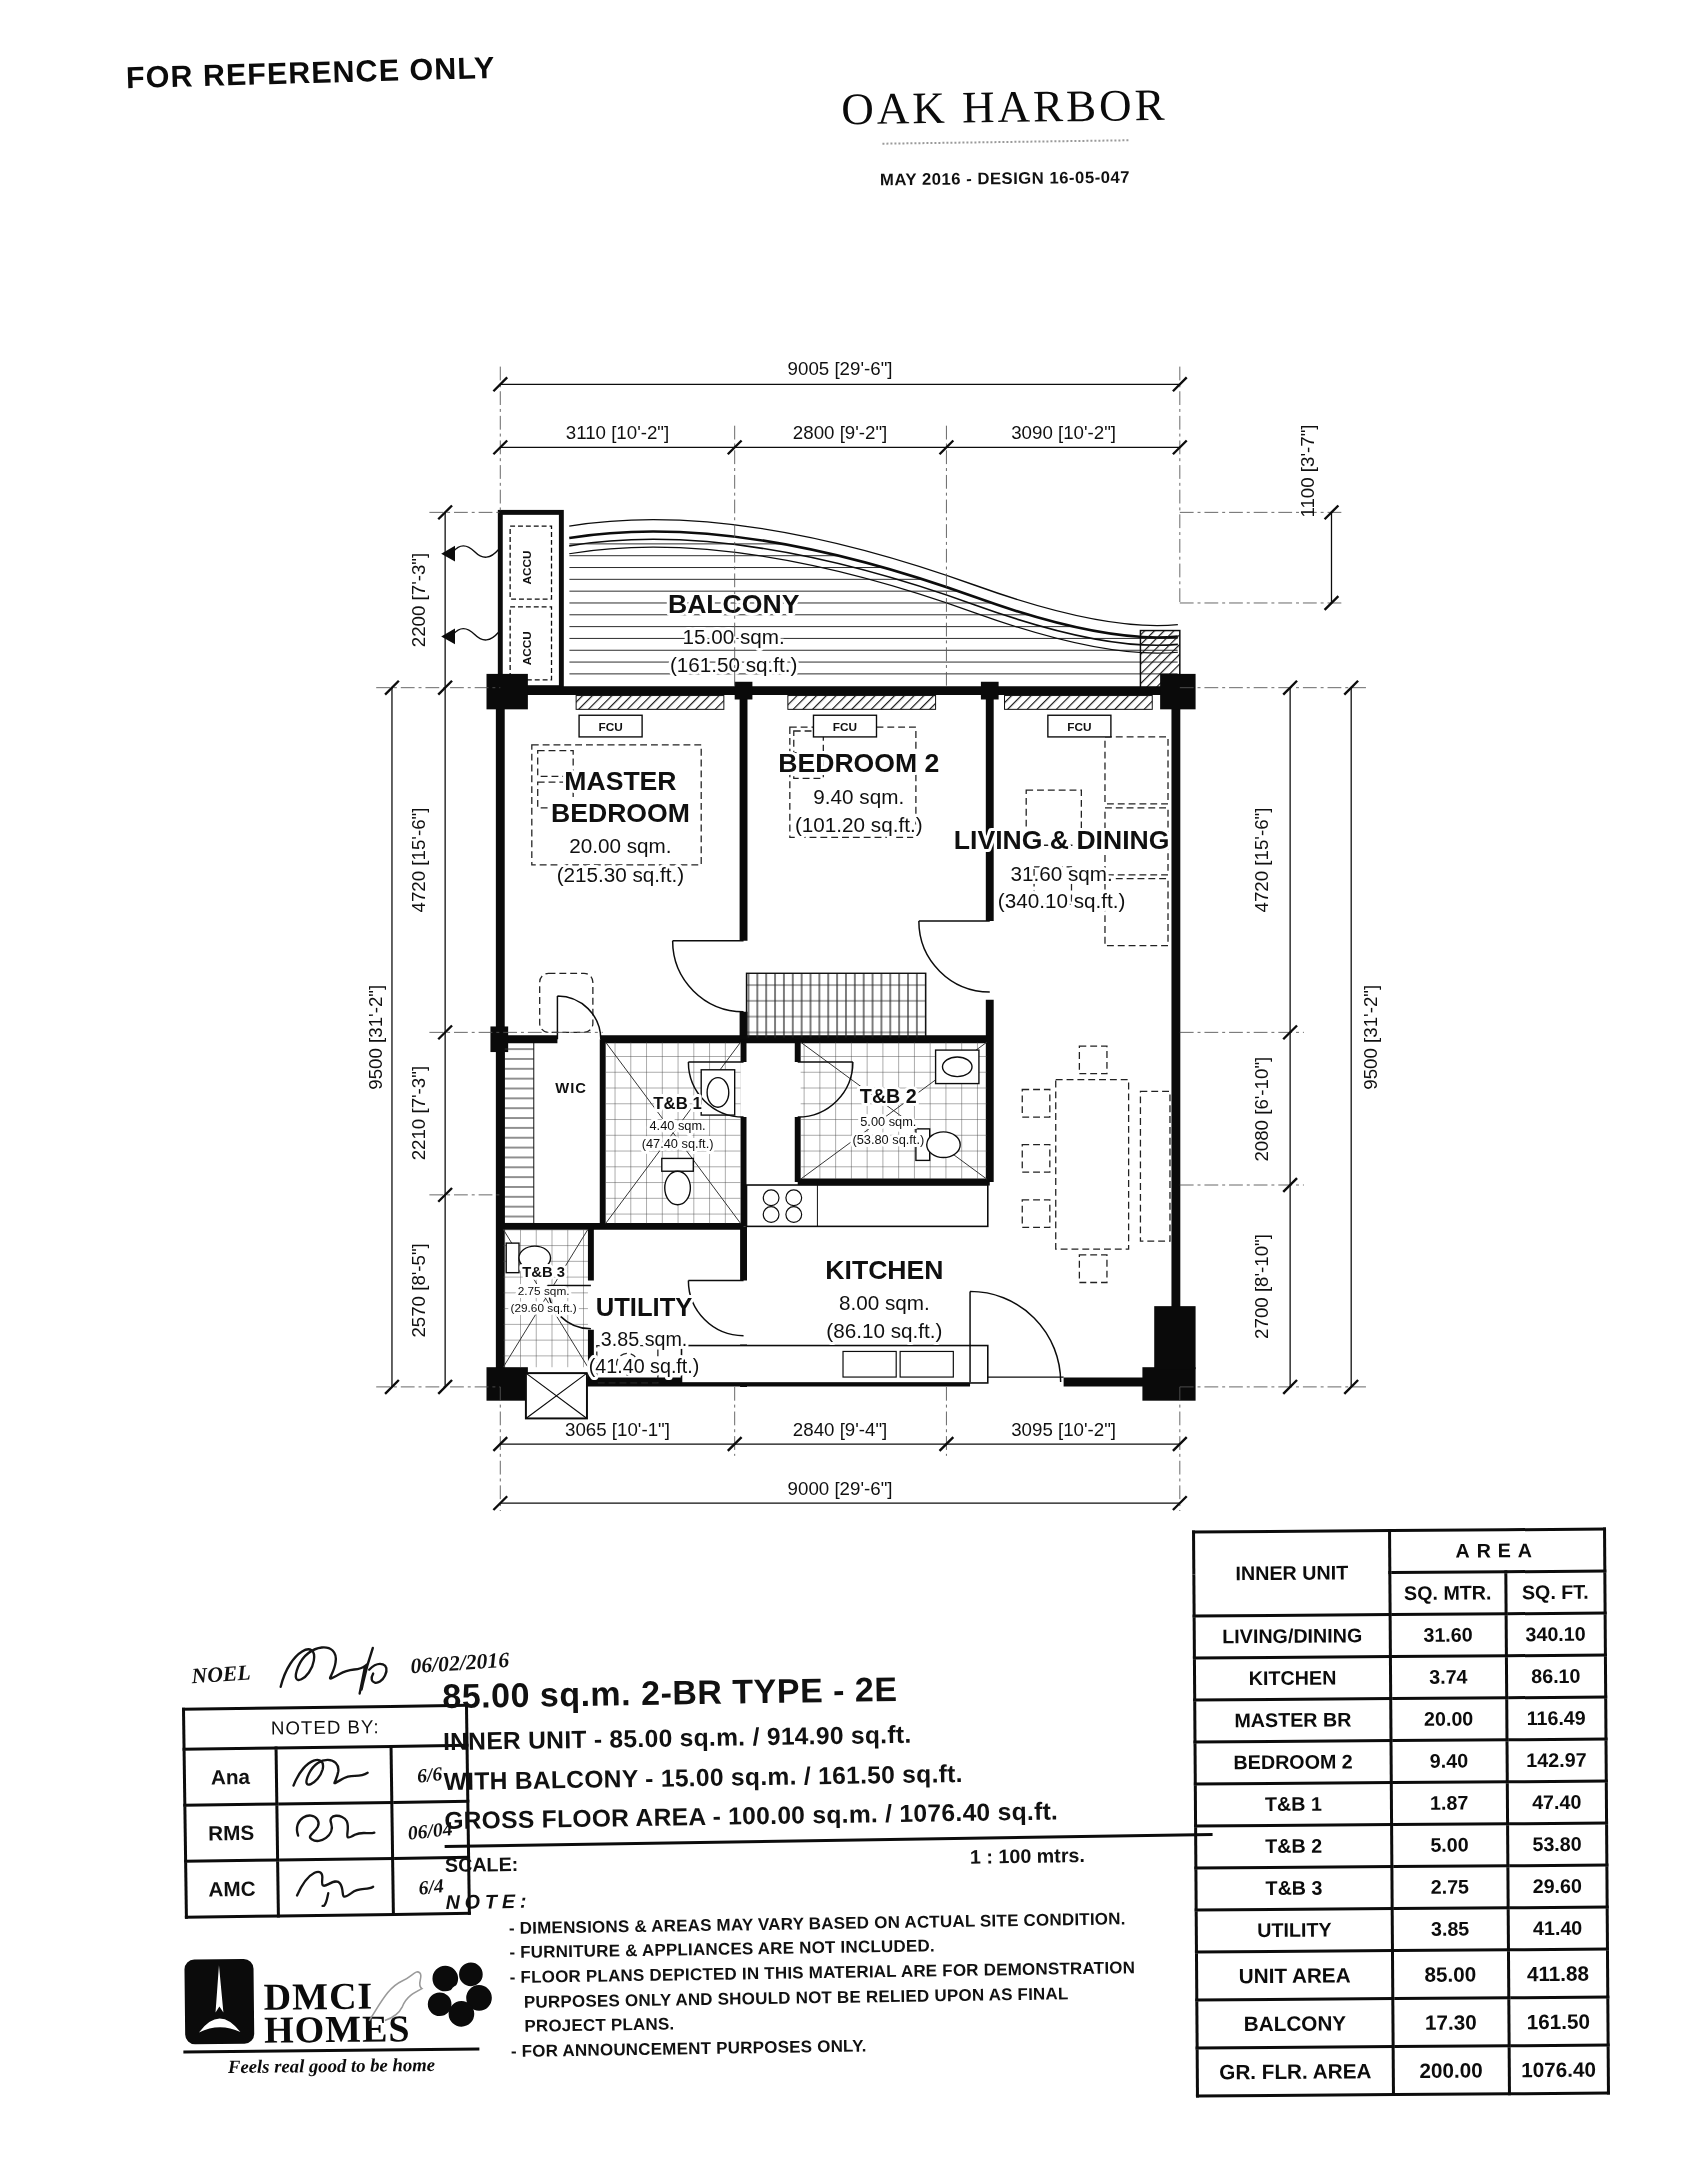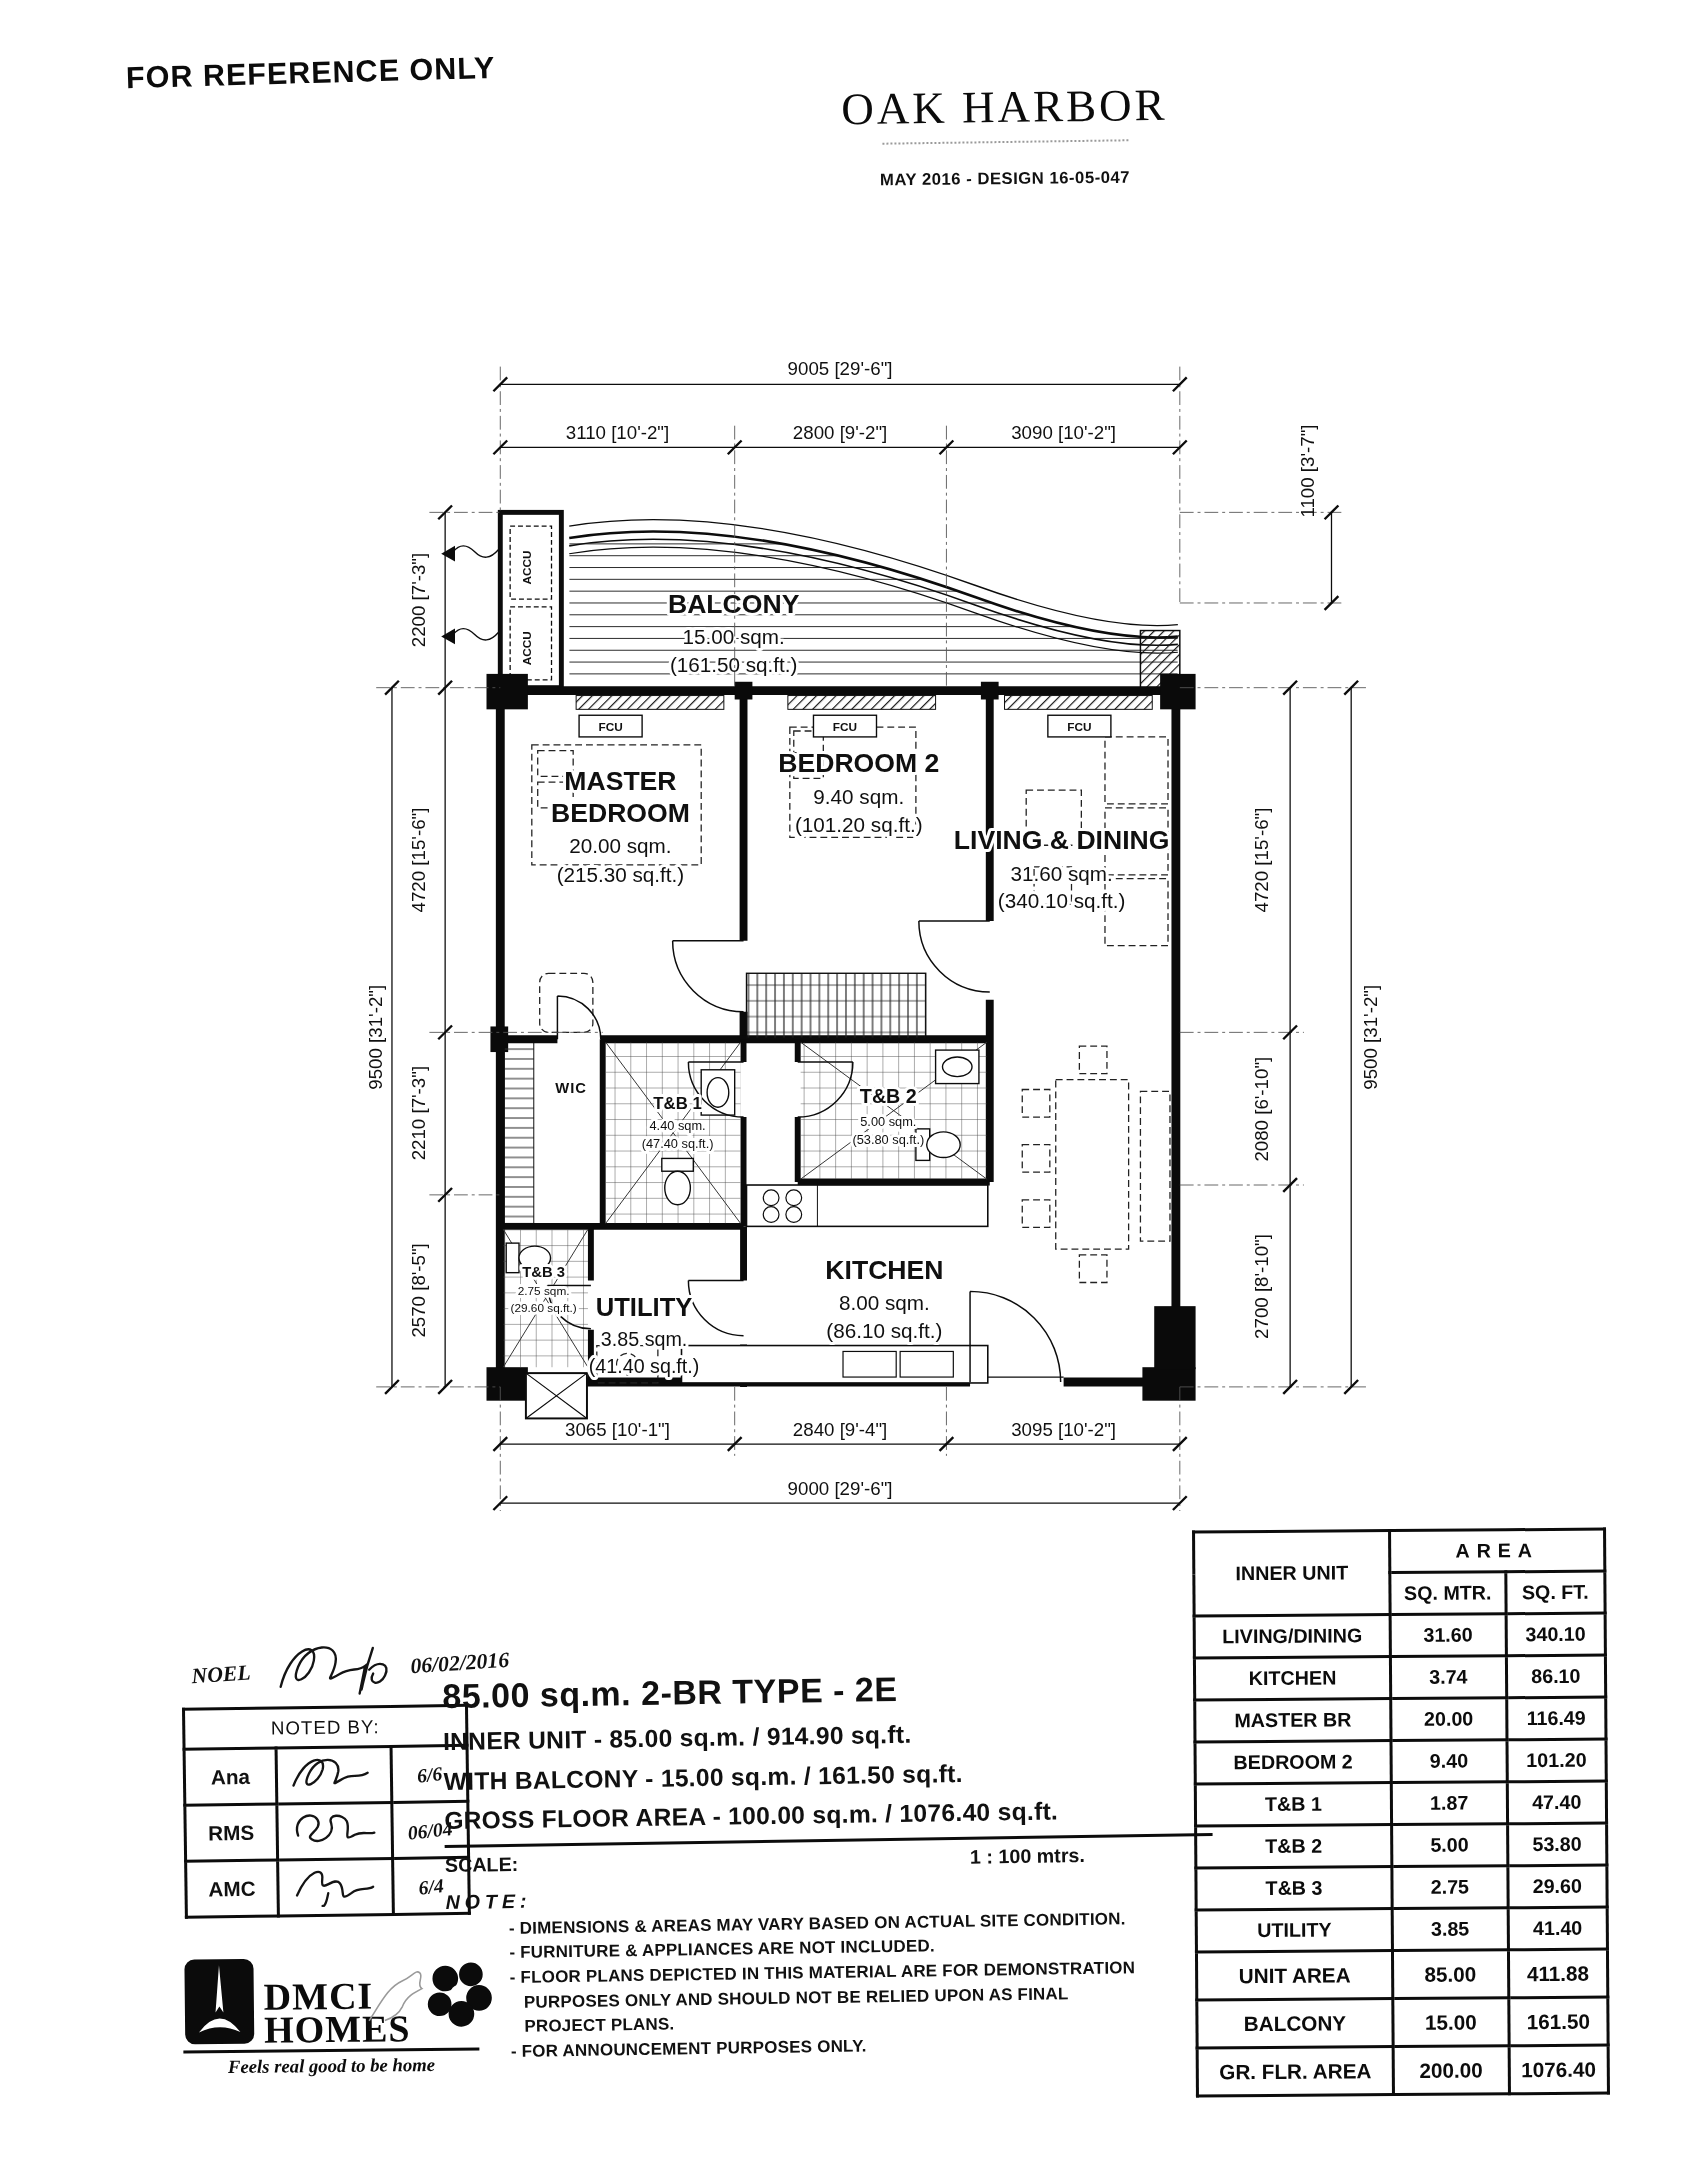--- a/index.html
+++ b/index.html
@@ -401,21 +401,21 @@
           <td>86.10</td>
         </tr>
     <tr>
           <td>MASTER BR</td>
           <td>20.00</td>
           <td>116.49</td>
         </tr>
     <tr>
           <td>BEDROOM 2</td>
           <td>9.40</td>
-          <td>101.20</td>
+          <td>142.97</td>
         </tr>
     <tr>
           <td>T&amp;B 1</td>
           <td>1.87</td>
           <td>47.40</td>
         </tr>
     <tr>
           <td>T&amp;B 2</td>
           <td>5.00</td>
           <td>53.80</td>
@@ -430,21 +430,21 @@
           <td>3.85</td>
           <td>41.40</td>
         </tr>
     <tr class="sum">
           <td>UNIT AREA</td>
           <td>85.00</td>
           <td>411.88</td>
         </tr>
     <tr class="sum">
           <td>BALCONY</td>
-          <td>15.00</td>
+          <td>17.30</td>
           <td>161.50</td>
         </tr>
     <tr class="sum">
           <td>GR. FLR. AREA</td>
           <td>200.00</td>
           <td>1076.40</td>
         </tr>
   </tbody>
     </table>
 

